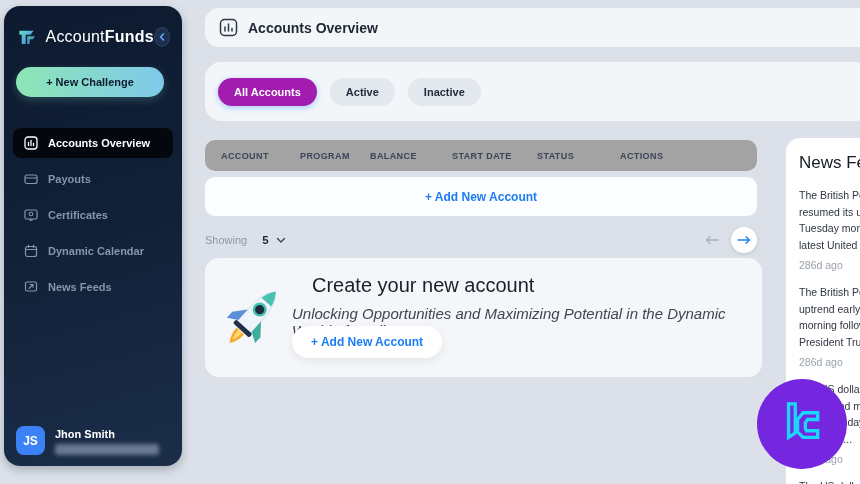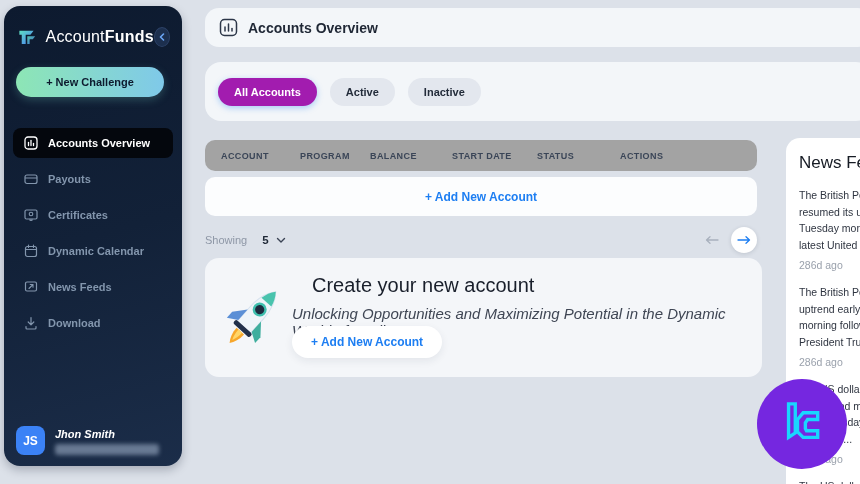--- a/index.html
+++ b/index.html
@@ -41,21 +41,21 @@
   .nav-item svg { flex:0 0 auto; }
   .user-row {
     position:absolute; left:12px; right:12px; bottom:11px;
     display:flex; align-items:flex-end; gap:10px; cursor:pointer;
   }
   .avatar {
     width:29px; height:29px; border-radius:8px; background:#3b82f6;
     color:#fff; font-size:12px; font-weight:700;
     display:flex; align-items:center; justify-content:center;
   }
-  .user-name { color:#fff; font-size:11px; font-weight:700;font-style:italic; }
+  .user-name { color:#fff; font-size:11px; font-weight:700; }
   .user-email-blur {
     margin-top:4px; width:104px; height:11px; border-radius:3px;
     background:rgba(170,185,210,.55); filter:blur(2px);
   }
 
   
   .header-card {
     position:absolute; left:205px; top:8px; right:-12px; height:39px;
     background:#f3f6f9; border-radius:14px;
     display:flex; align-items:center; gap:10px; padding-left:14px;
@@ -193,27 +193,20 @@
           <line x1="9.5" y1="1" x2="9.5" y2="3.5" stroke="currentColor" stroke-width="1.1" stroke-linecap="round"></line>
         </svg>
         <span>Dynamic Calendar</span>
       </div>
       <div class="nav-item">
         <svg width="14" height="14" viewBox="0 0 14 14">
           <rect x="1.5" y="2" width="11" height="9" rx="1.5" fill="none" stroke="currentColor" stroke-width="1.2"></rect>
           <path d="M5 8.5 L9 4.5 M9 4.5 h-2.8 M9 4.5 v2.8" fill="none" stroke="currentColor" stroke-width="1.1" stroke-linecap="round"></path>
         </svg>
         <span>News Feeds</span>
-      </div>
-      <div class="nav-item">
-        <svg width="14" height="14" viewBox="0 0 14 14">
-          <path d="M7 1.5 v7 M4.2 6 L7 8.8 L9.8 6" fill="none" stroke="currentColor" stroke-width="1.2" stroke-linecap="round" stroke-linejoin="round"></path>
-          <path d="M2 10.5 v1.5 a1 1 0 0 0 1 1 h8 a1 1 0 0 0 1 -1 v-1.5" fill="none" stroke="currentColor" stroke-width="1.2" stroke-linecap="round"></path>
-        </svg>
-        <span>Download</span>
       </div>
     </div>
 
     <div class="user-row">
       <div class="avatar">JS</div>
       <div>
         <div class="user-name">Jhon Smith</div>
         <div class="user-email-blur"></div>
       </div>
     </div>

